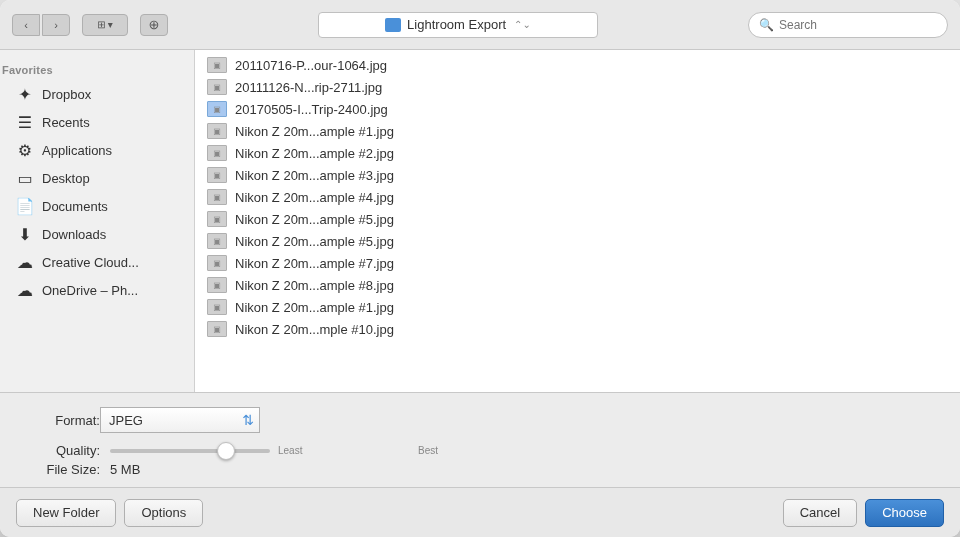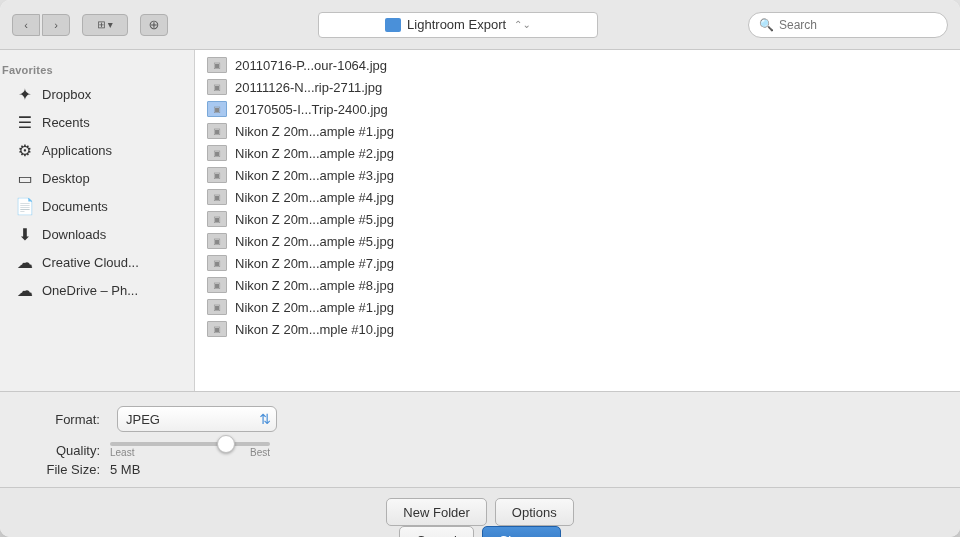--- a/index.html
+++ b/index.html
@@ -238,37 +238,37 @@
     
     .options-panel {
       background: #ececec;
       border-top: 1px solid #c8c8c8;
       padding: 14px 20px 10px;
     }
 
     .format-row {
       display: flex;
       align-items: center;
-      gap: 17px;
+      gap: 0;
       margin-bottom: 10px;
     }
 
     .format-label {
       font-size: 13px;
       color: #333;
       width: 80px;
       text-align: right;
     }
 
     .format-select {
       width: 160px;
       height: 26px;
       background: linear-gradient(to bottom, #ffffff, #f0f0f0);
       border: 1px solid #b0b0b0;
-      border-radius: 6px;
+      border-radius: 0;
       padding: 0 24px 0 8px;
       font-size: 13px;
       color: #333;
       appearance: none;
       -webkit-appearance: none;
       cursor: pointer;
       position: relative;
     }
 
     .select-wrapper {
@@ -295,22 +295,22 @@
 
     .quality-label {
       font-size: 13px;
       color: #333;
       width: 80px;
       text-align: right;
     }
 
     .slider-container {
       display: flex;
-      flex-direction: column;
-      gap: 1px;
+      flex-direction: row;
+      gap: 8px;
       align-items: center;
     }
 
     input[type="range"] {
       width: 160px;
       height: 4px;
       -webkit-appearance: none;
       appearance: none;
       background: #c0c0c0;
       border-radius: 2px;
@@ -357,21 +357,20 @@
 
     
     .button-bar {
       display: flex;
       align-items: center;
       justify-content: space-between;
       background: #e8e8e8;
       border-top: 1px solid #c8c8c8;
       padding: 10px 16px;
       height: 50px;
-      flex-direction: column;
     }
 
     .left-buttons {
       display: flex;
       gap: 8px;
     }
 
     .right-buttons {
       display: flex;
       gap: 8px;

